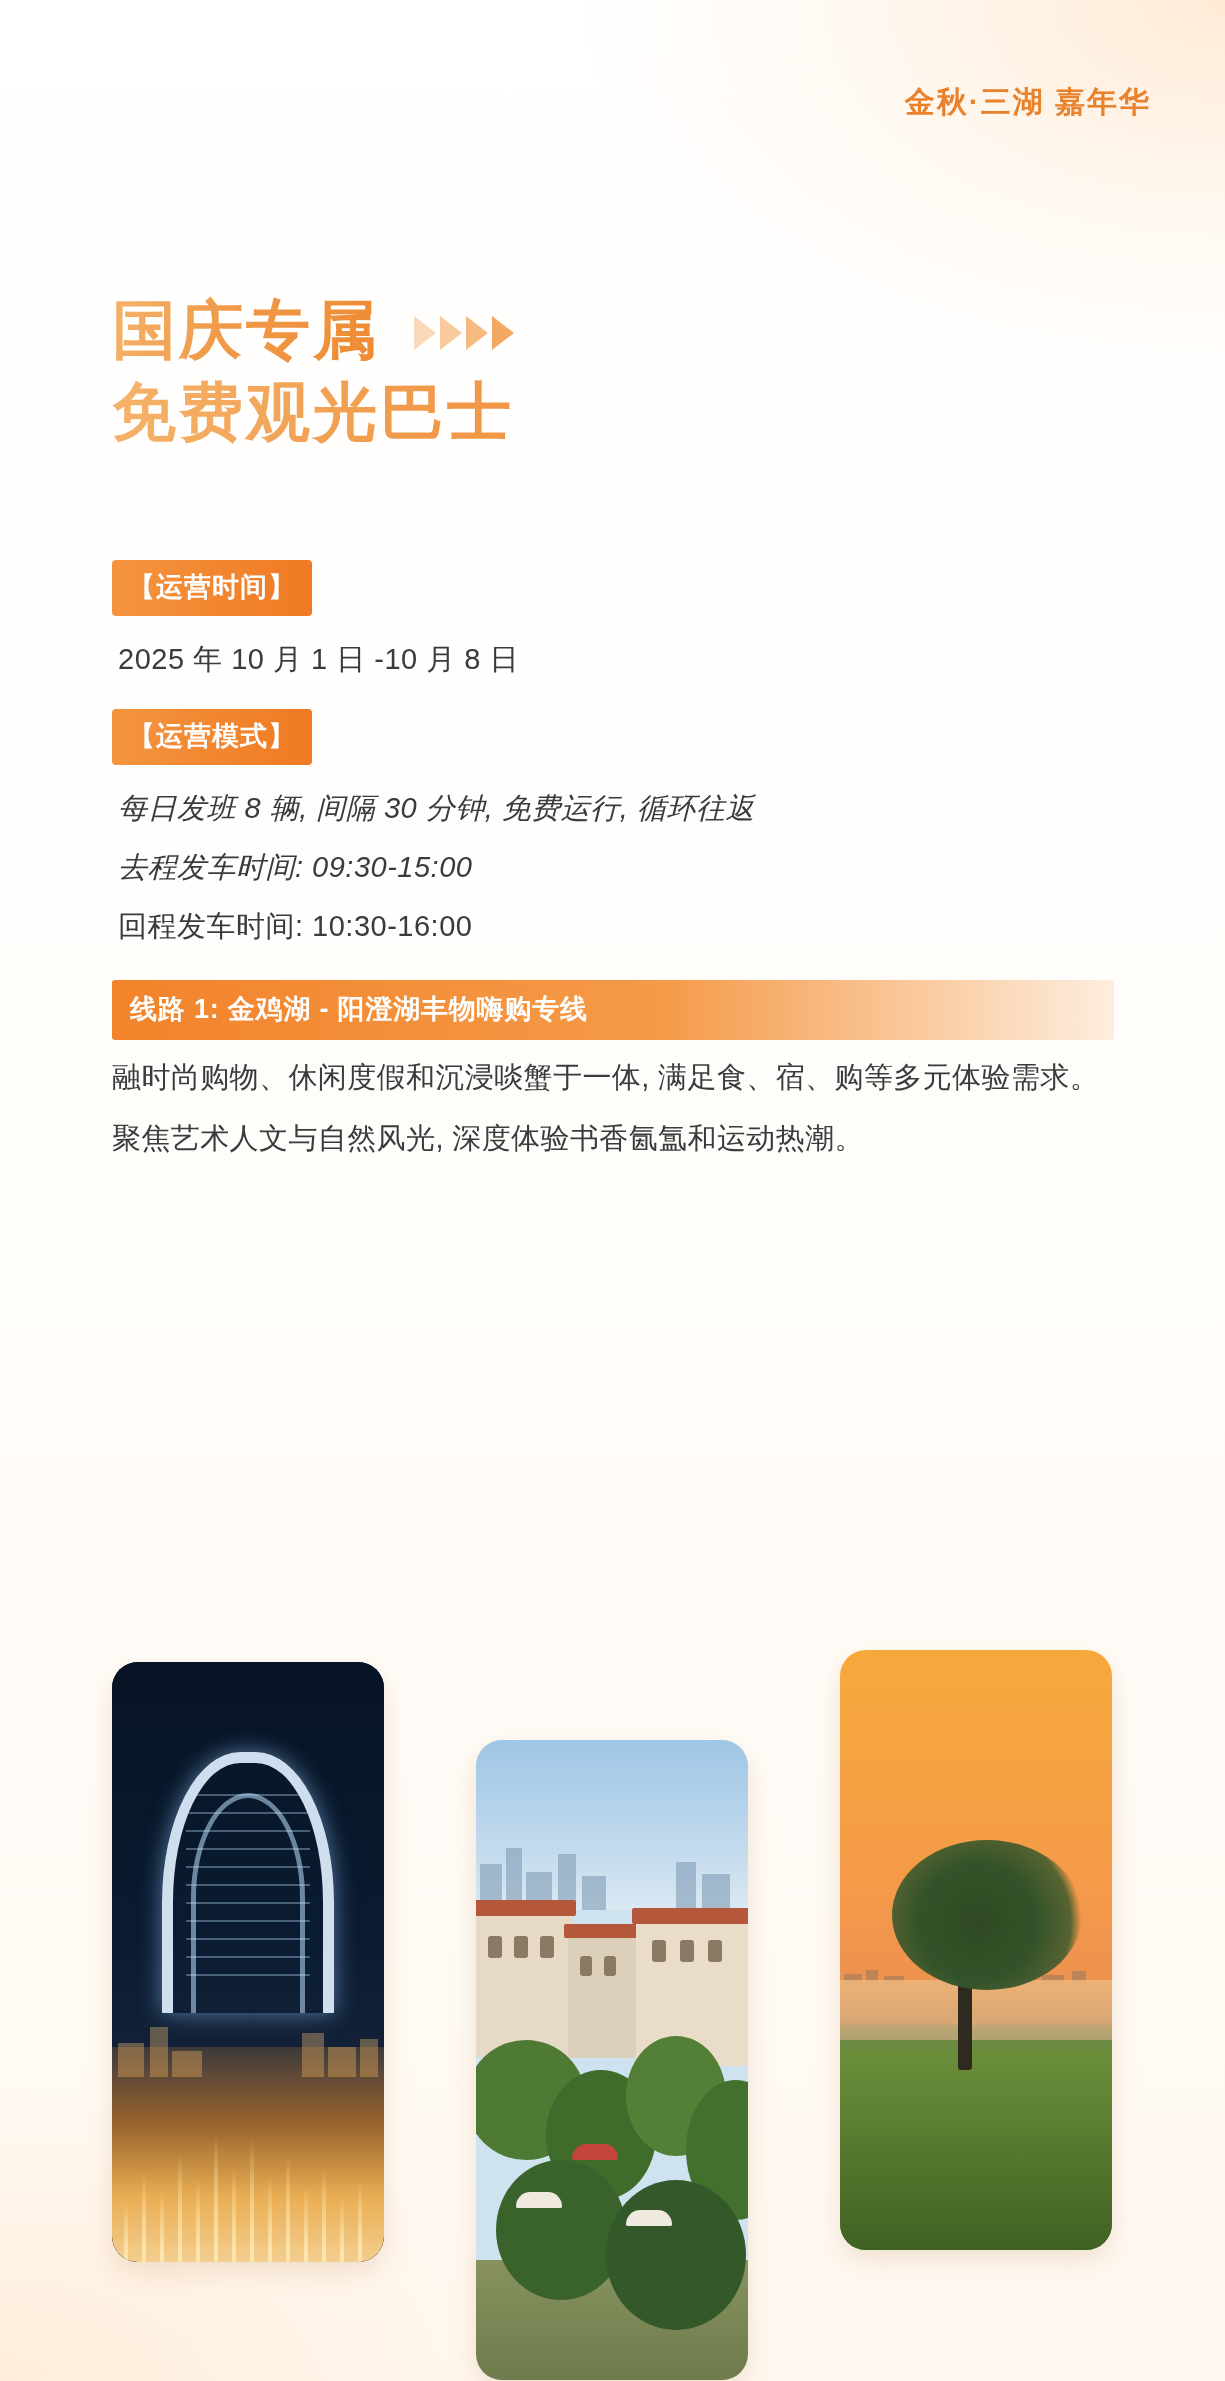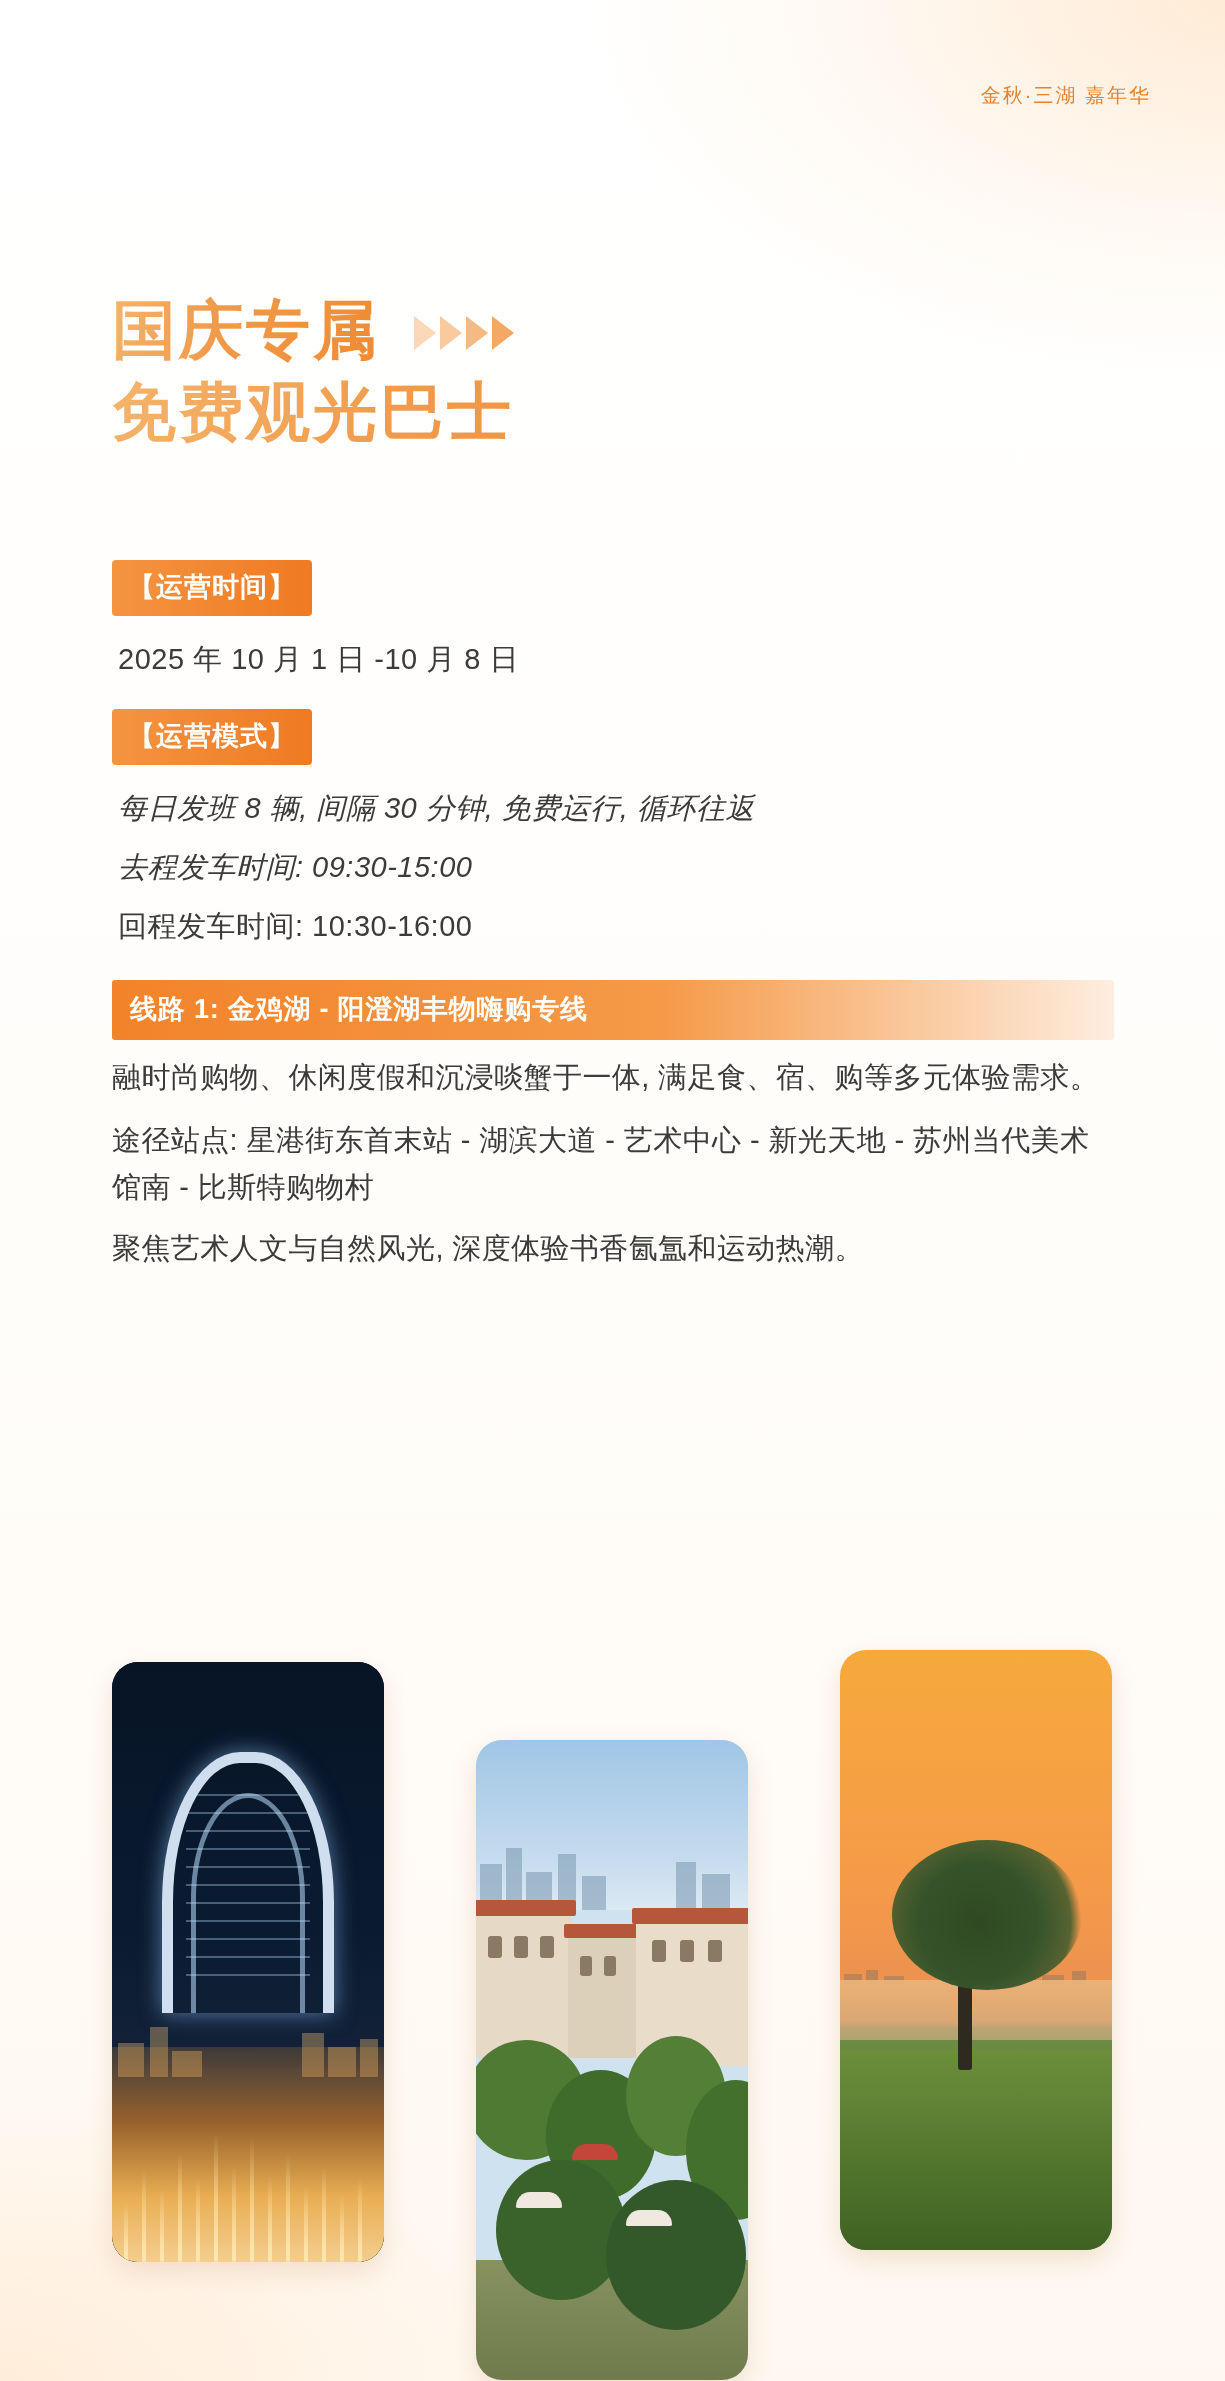--- a/index.html
+++ b/index.html
@@ -25,22 +25,22 @@
       radial-gradient(760px 420px at 0% 100%, rgba(255,200,140,0.22) 0%, rgba(255,255,255,0) 70%),
       linear-gradient(180deg, #ffffff 0%, #fffdfa 55%, #fff8f0 100%);
     box-sizing: border-box;
   }
 
   
   .brand {
     position: absolute;
     top: 82px;
     right: 74px;
-    font-size: 20px;
-    font-weight: normal;
+    font-size: 30px;
+    font-weight: bold;
     letter-spacing: 2px;
     color: #e8822c;
     white-space: nowrap;
   }
 
   
   .headline {
     position: absolute;
     left: 112px;
     top: 290px;
@@ -265,21 +265,20 @@
     <div class="tag-pill">【运营时间】</div>
     <div class="para">2025 年 10 月 1 日 -10 月 8 日</div>
 
     <div class="tag-pill">【运营模式】</div>
     <div class="para tight">每日发班 8 辆, 间隔 30 分钟, 免费运行, 循环往返</div>
     <div class="para tight">去程发车时间: 09:30-15:00</div>
     <div class="para">回程发车时间: 10:30-16:00</div>
 
     <div class="route-bar">线路 1: 金鸡湖 - 阳澄湖丰物嗨购专线</div>
     <div class="body-block">融时尚购物、休闲度假和沉浸啖蟹于一体, 满足食、宿、购等多元体验需求。</div>
-    <div class="stops">途径站点: 星港街东首末站 - 湖滨大道 - 艺术中心 - 新光天地 - 苏州当代美术馆南 - 比斯特购物村</div>
 
     <div class="body-block">聚焦艺术人文与自然风光, 深度体验书香氤氲和运动热潮。</div>
 
   </div>
 
   <div class="photos">
 
     <div class="card card-1">
       <div class="c1-sky"></div>
       <div class="c1-city">

